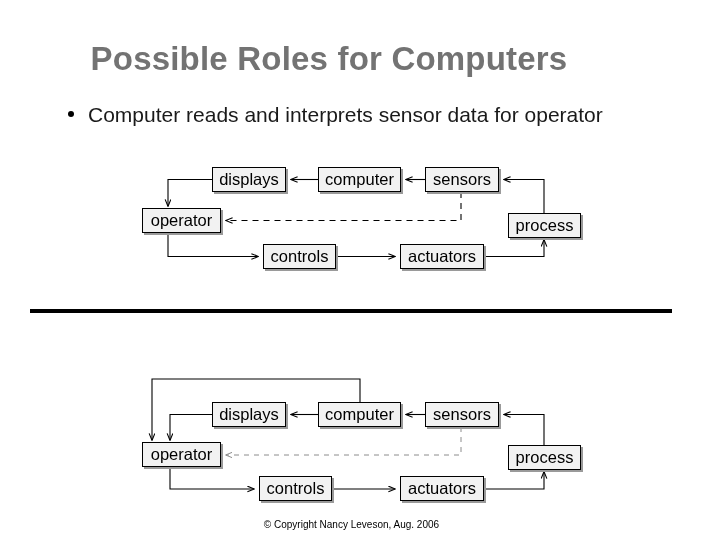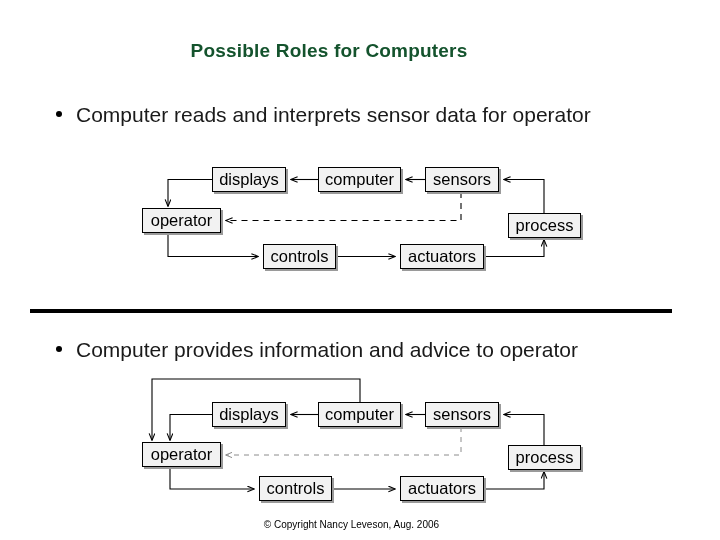--- a/index.html
+++ b/index.html
@@ -19,23 +19,23 @@
     left: 0; top: 0;
     width: 720px;
     height: 540px;
   }
   .slide-title {
     position: absolute;
     left: 0;
     top: 40px;
     width: 658px;
     text-align: center;
-    font-size: 19px;
+    font-size: 33px;
     font-weight: bold;
-    color: #14532d;
+    color: #737373;
     letter-spacing: 0.2px;
     font-family: "Liberation Sans", sans-serif;
   }
   .bullet-row {
     position: absolute;
     display: flex;
     align-items: baseline;
     font-size: 21px;
     color: #1a1a1a;
     font-family: "Liberation Sans", sans-serif;
@@ -45,21 +45,21 @@
     display: inline-block;
     width: 6px;
     height: 6px;
     border-radius: 50%;
     background: #000;
     margin-right: 14px;
     position: relative;
     top: -5px;
     flex: 0 0 auto;
   }
-  #bullet-1 { left: 56px; top: 103px; justify-content: flex-end; }
+  #bullet-1 { left: 68px; top: 103px; justify-content: flex-end; }
   #bullet-2 { left: 56px; top: 338px; }
 
   .divider {
     position: absolute;
     left: 30px;
     top: 309px;
     width: 642px;
     height: 4px;
     background: #000000;
   }
@@ -171,24 +171,20 @@
     <div class="dnode" style="left:263px; top:89px; width:73px;">
         <span>controls</span>
       </div>
     <div class="dnode" style="left:400px; top:89px; width:84px;">
         <span>actuators</span>
       </div>
   </div>
 
   <div class="divider"></div>
 
-  <div class="bullet-row" id="bullet-2">
-    <span class="bullet-dot"></span>
-    <span>Computer provides information and advice to operator</span>
-  </div>
 
   <div class="diagram" id="diagram-2">
     <svg viewBox="0 0 720 135">
       <defs>
         <marker id="ah2" markerWidth="7" markerHeight="7" refX="6" refY="3" orient="auto">
           <path d="M0,0.4 L6.4,3 L0,5.6" fill="none" stroke="#000" stroke-width="1"></path>
         </marker>
         <marker id="ah2g" markerWidth="7" markerHeight="7" refX="6" refY="3" orient="auto">
           <path d="M0,0.4 L6.4,3 L0,5.6" fill="none" stroke="#8c8c8c" stroke-width="1"></path>
         </marker>

